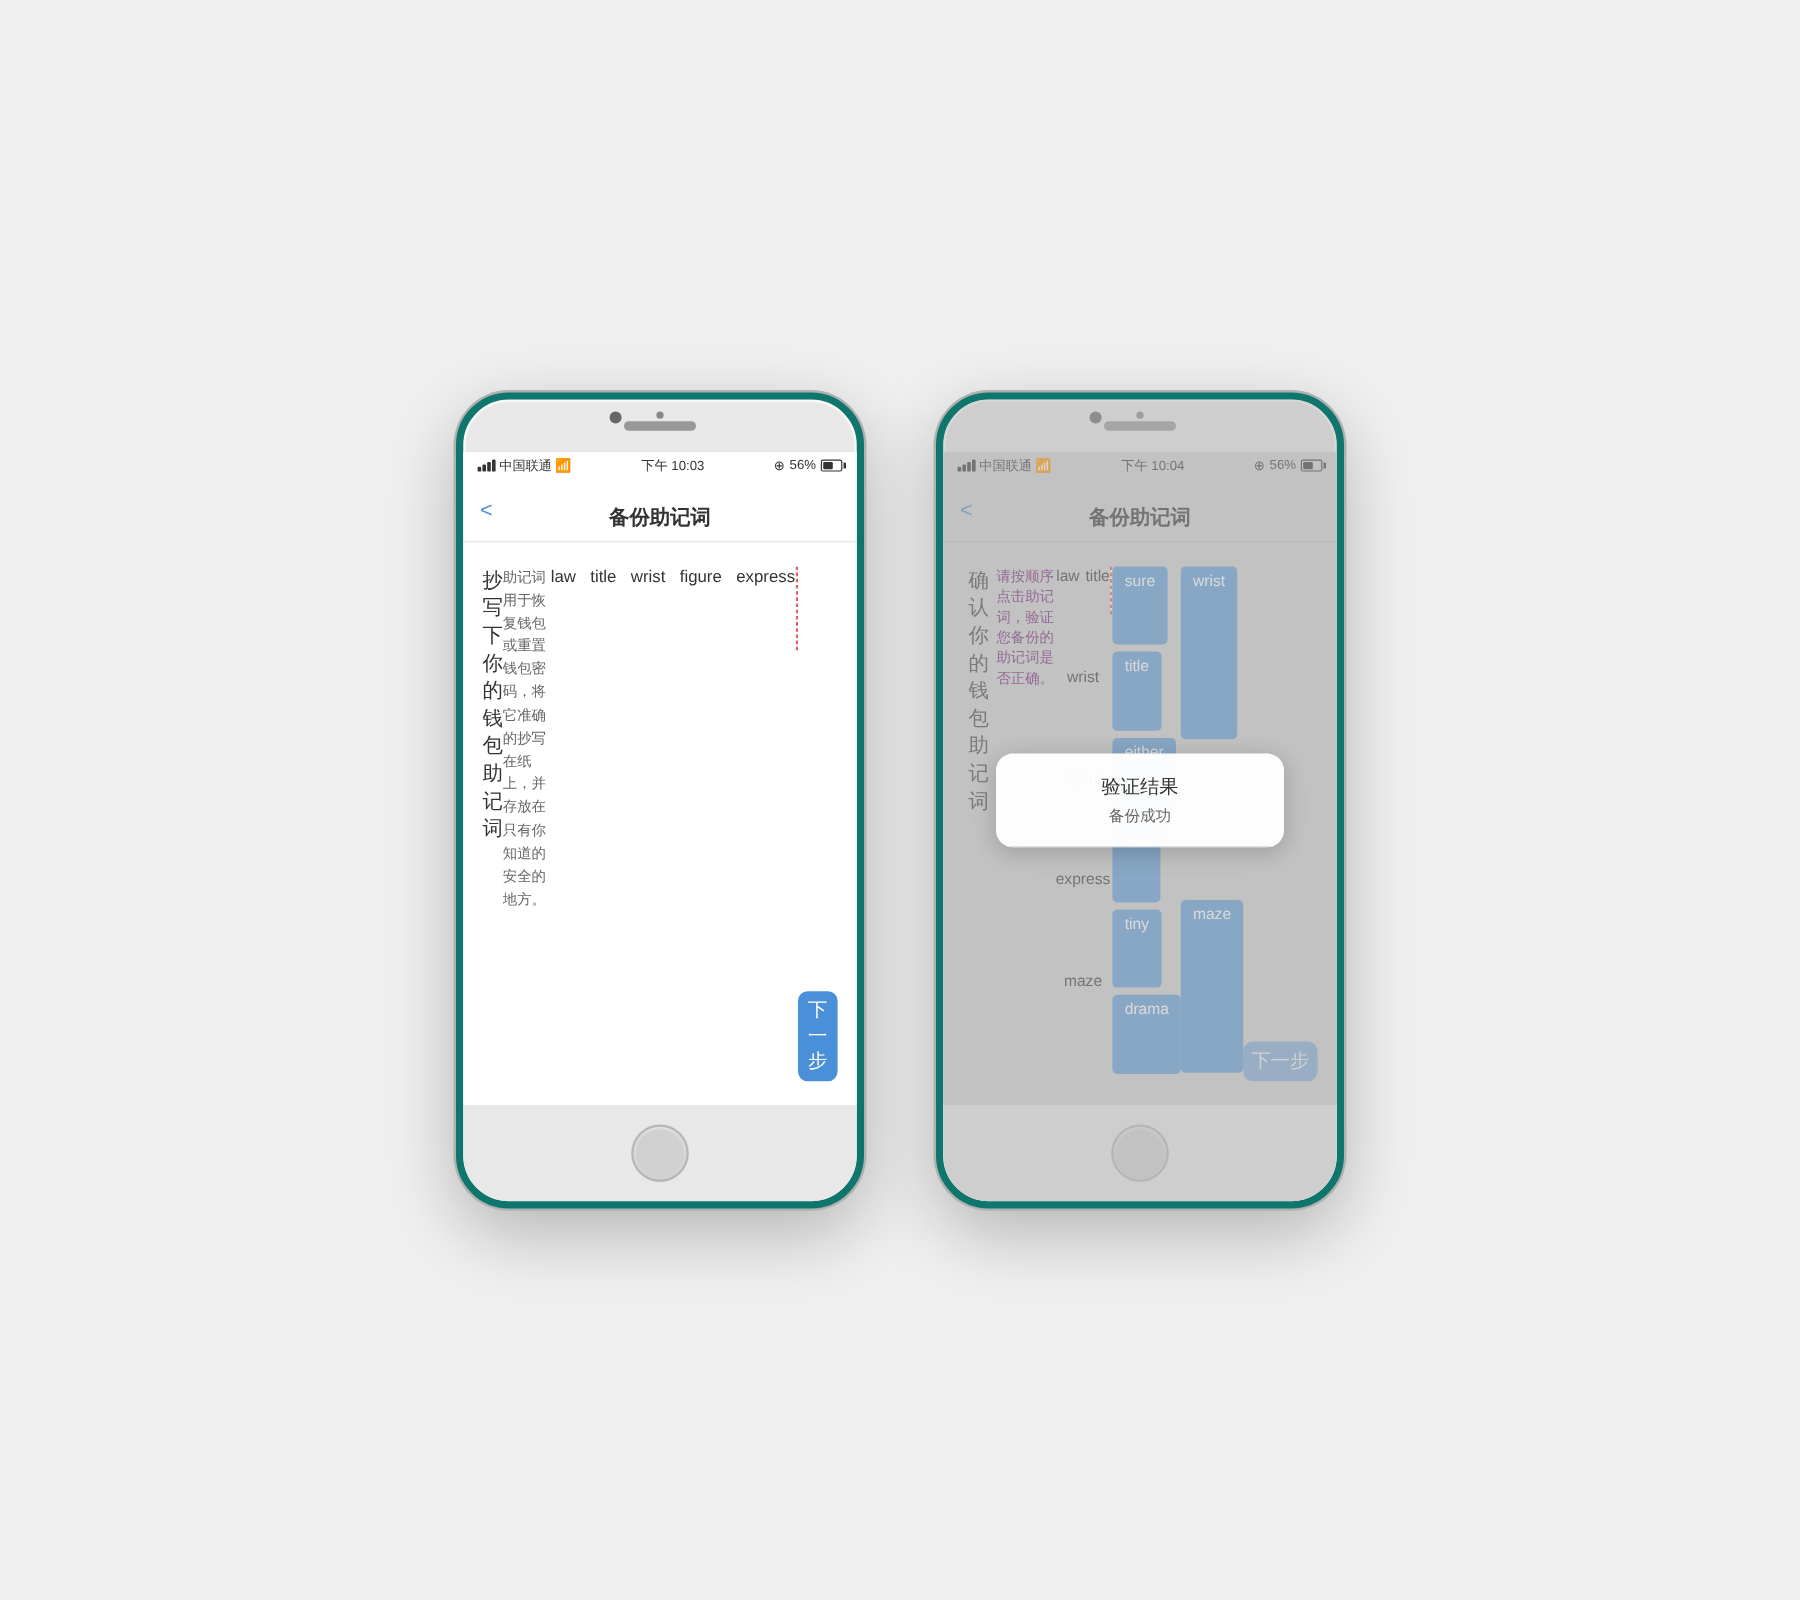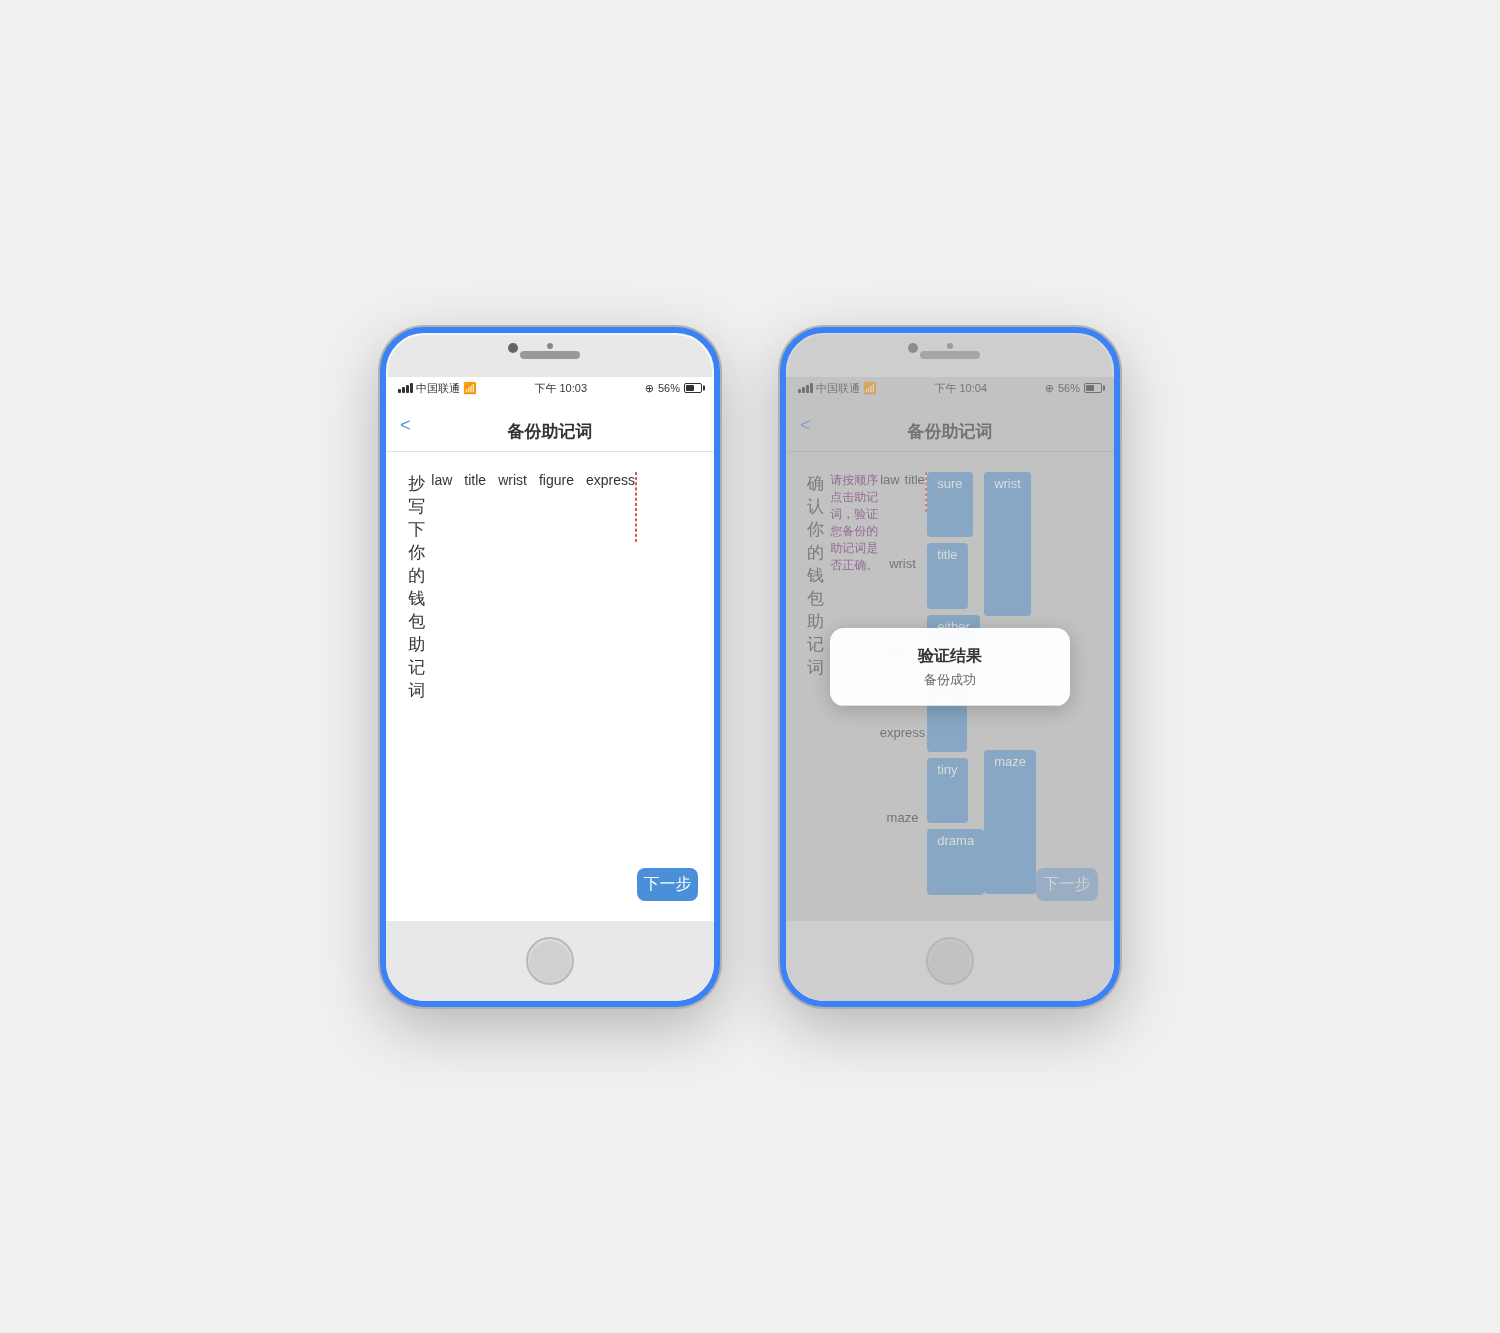--- a/index.html
+++ b/index.html
@@ -13,21 +13,21 @@
       gap: 60px;
       padding: 40px;
     }
 
     
     .phone {
       width: 340px;
       height: 680px;
       background: #e8e8e8;
       border-radius: 44px;
-      border: 6px solid #3b82f6;
+      border: 6px solid #0f766e;
       box-shadow: 0 0 0 2px #b0b0b0, 0 20px 60px rgba(0,0,0,0.25), inset 0 0 0 2px #f8f8f8;
       position: relative;
       display: flex;
       flex-direction: column;
       overflow: hidden;
     }
     .phone::before {
       content: '';
       position: absolute;
       top: 10px;
@@ -278,21 +278,21 @@
     }
     .dialog-box {
       background: rgba(255,255,255,0.96);
       border-radius: 14px;
       width: 240px;
       overflow: hidden;
       box-shadow: 0 4px 20px rgba(0,0,0,0.2);
     }
     .dialog-title {
       font-size: 16px;
-      font-weight: 700;
+      font-weight: 400;
       color: #333;
       text-align: center;
       padding: 18px 20px 4px;
     }
     .dialog-subtitle {
       font-size: 13px;
       color: #666;
       text-align: center;
       padding: 0 20px 16px;
     }
@@ -342,20 +342,21 @@
       </div>
     </div>
 
     <div class="nav-bar">
       <span class="nav-back">&lt;</span>
       <span class="nav-title">备份助记词</span>
     </div>
 
     <div class="screen-content">
       <div class="page-title">抄写下你的钱包助记词</div>
+      <div class="page-desc">助记词用于恢复钱包或重置钱包密码，将它准确的抄写在纸上，并存放在只有你知道的安全的地方。</div>
 
       <div class="mnemonic-row">
         <span class="mnemonic-word">law</span>
         <span class="mnemonic-word">title</span>
         <span class="mnemonic-word">wrist</span>
         <span class="mnemonic-word">figure</span>
         <span class="mnemonic-word">express</span>
       </div>
       <div class="mnemonic-box"></div>
 

